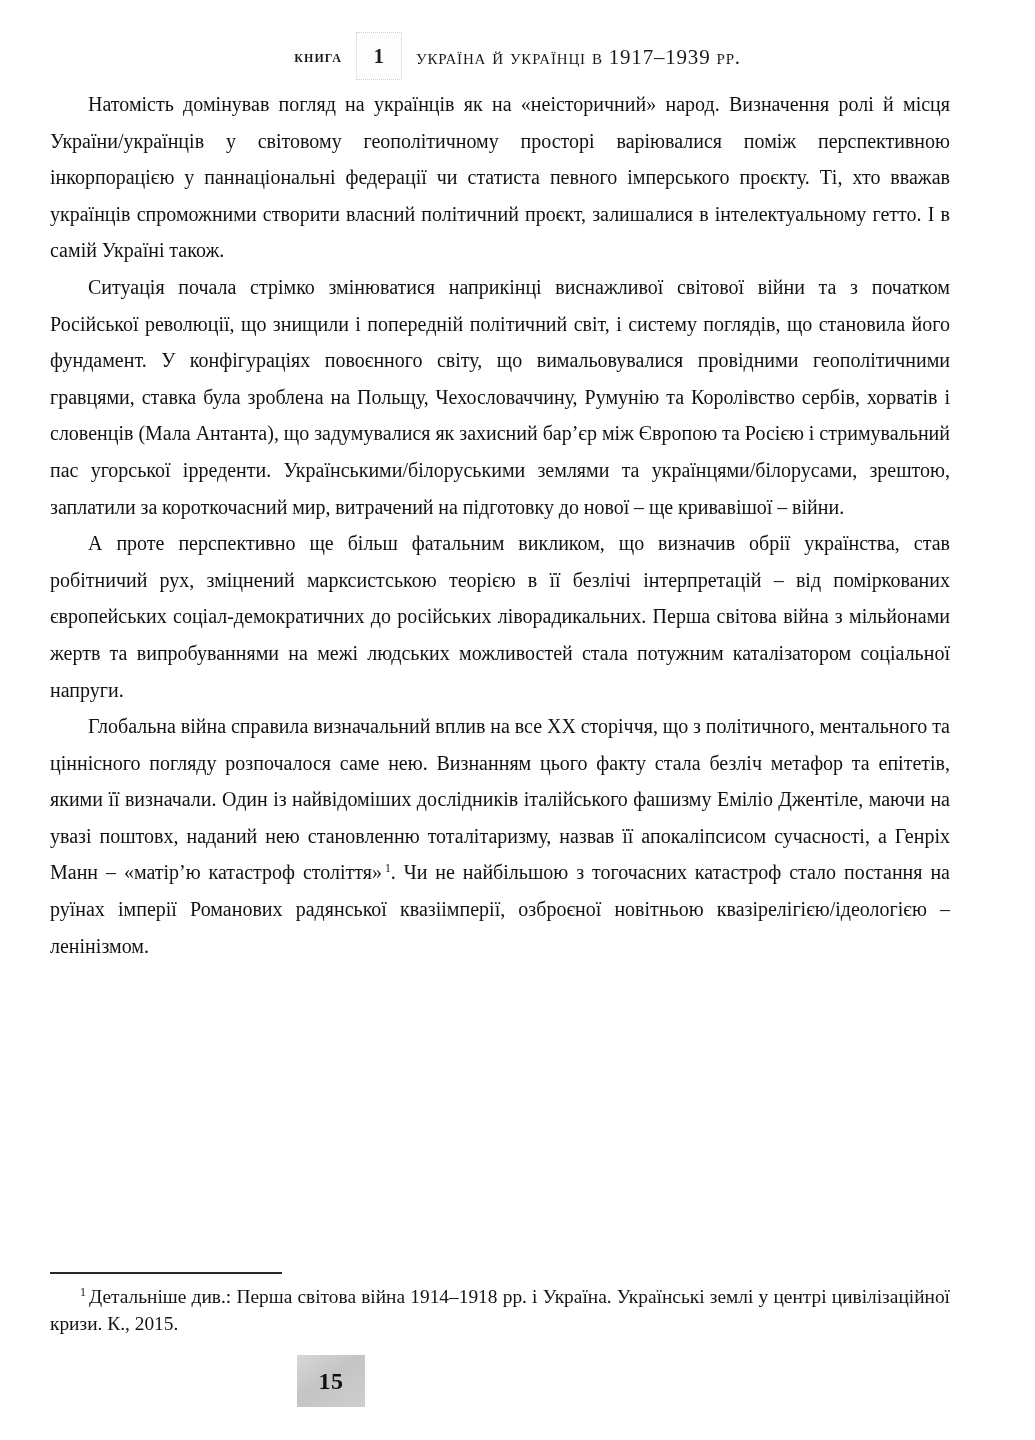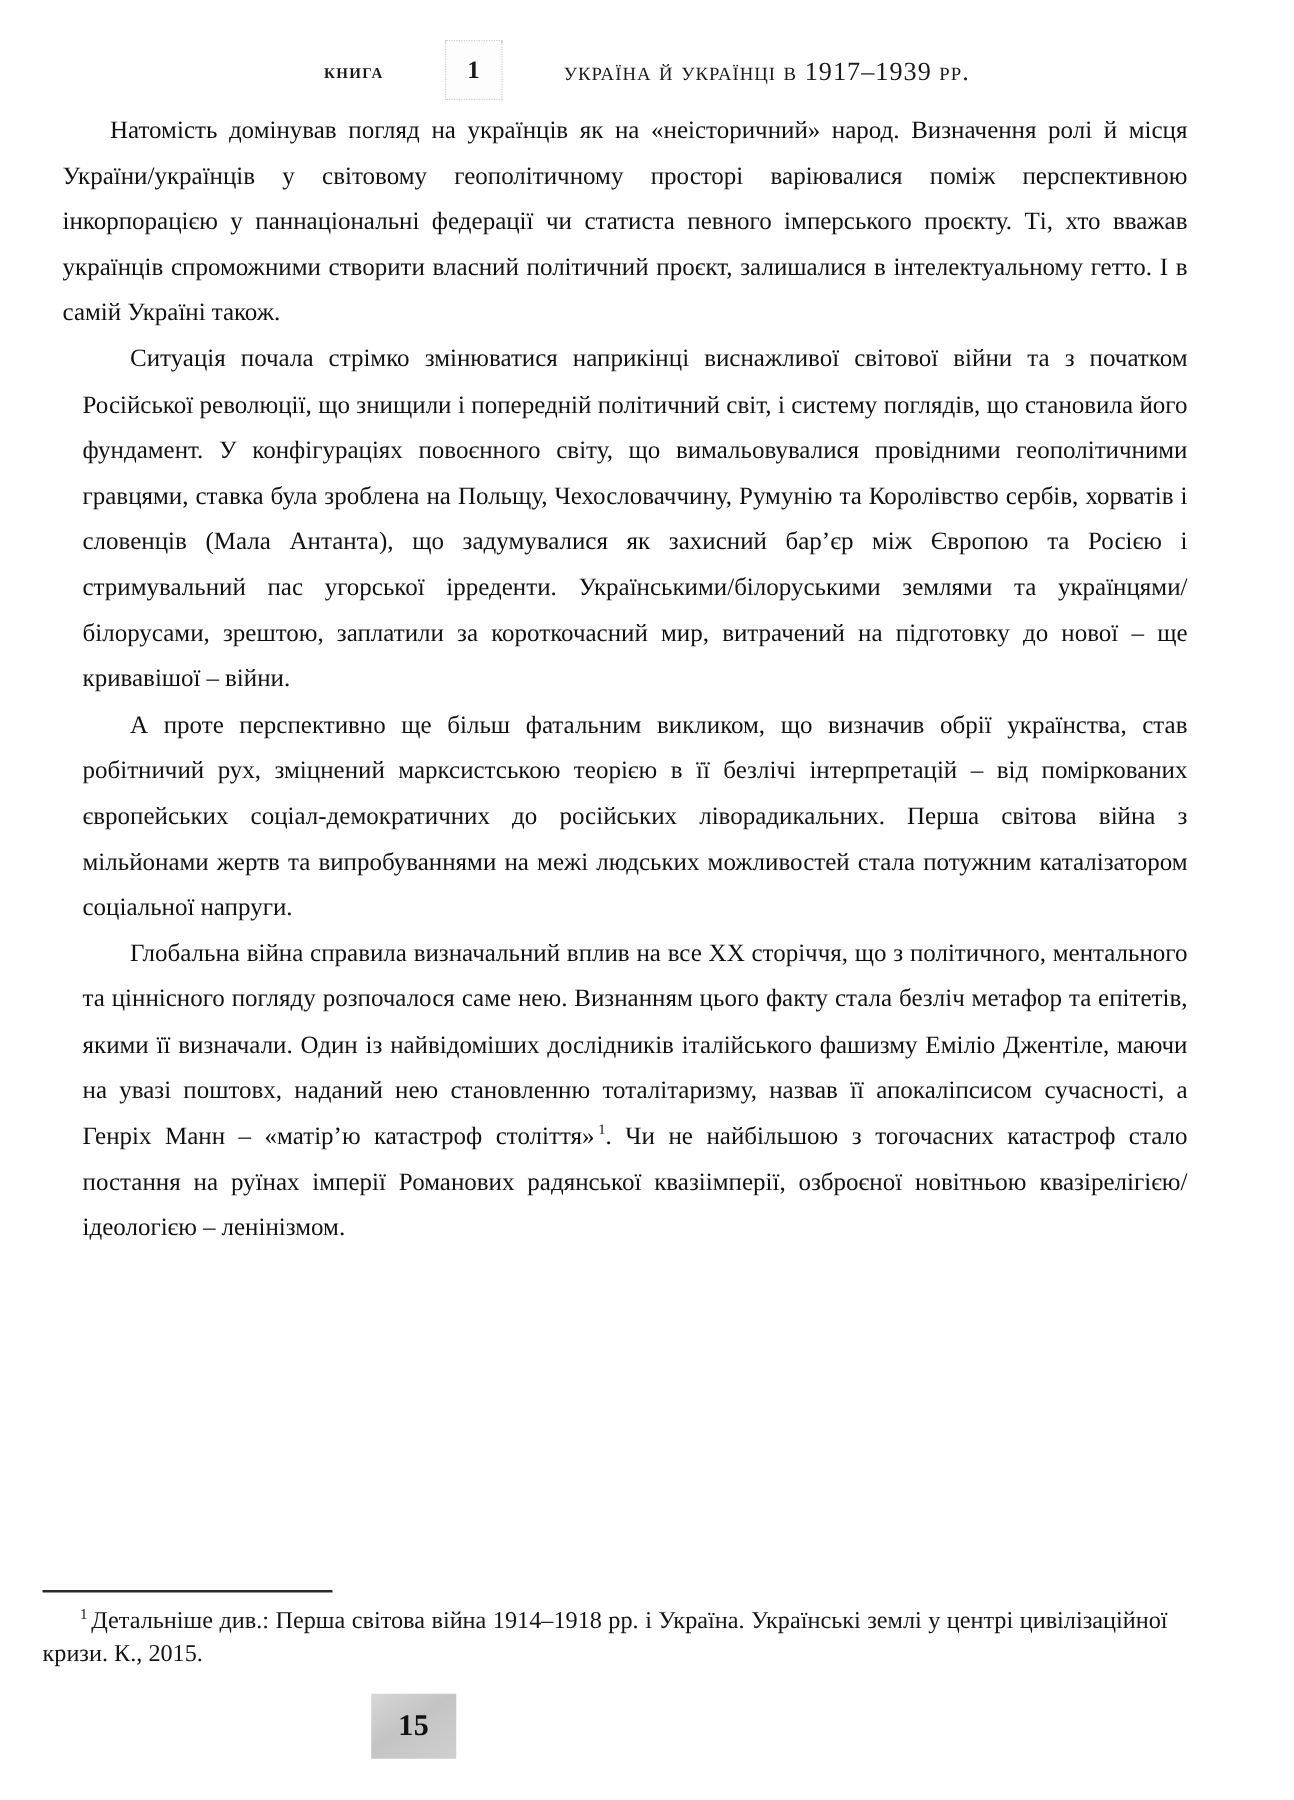--- a/index.html
+++ b/index.html
@@ -31,21 +31,20 @@
     width: 1035px;
     text-align: center;
     white-space: nowrap;
     font-size: 16.5px;
     letter-spacing: 0.4px;
     color: #1a1a1a;
   }
   .rh-inner {
     display: inline-flex;
     align-items: center;
-    gap: 35px;
   }
   .rh-book {
     font-variant: small-caps;
     text-transform: lowercase;
     font-weight: 700;
     font-size: 17px;
     letter-spacing: 1.1px;
   }
   .rh-numbox {
     display: inline-flex;
@@ -80,32 +79,32 @@
   p.para {
     margin: 0;
     text-align: justify;
     text-justify: inter-word;
     text-indent: 38px;
     font-size: 20px;
     line-height: 36.6px;
     hyphens: manual;
     word-spacing: -0.2px;
   }
-  p.para + p.para { margin-top: 0; margin-left: 16px; }
+  p.para + p.para { margin-top: 0; }
   sup.fn-ref {
     font-size: 0.58em;
     vertical-align: super;
     line-height: 0;
     padding-left: 3px;
   }
 
   
   .footnote-area {
     position: absolute;
-    left: 34px;
+    left: 50px;
     top: 1272px;
     width: 900px;
   }
   .footnote-rule {
     width: 232px;
     height: 0;
     border-top: 2px solid #2a2a2a;
     margin: 0 0 9px 0;
   }
   .footnote-text {

